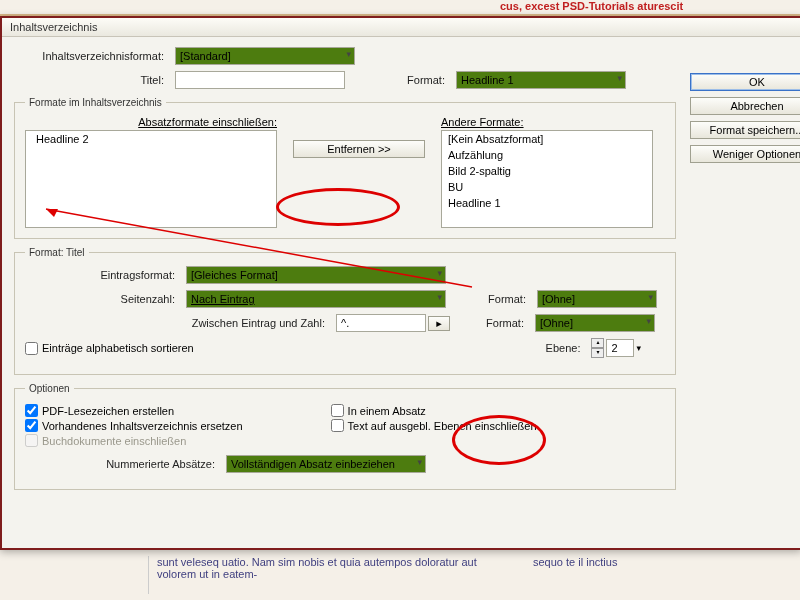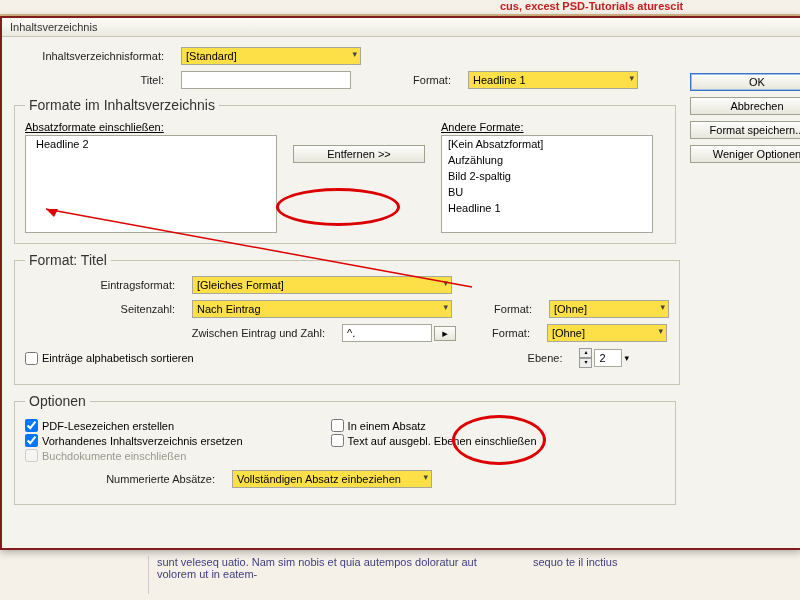--- a/index.html
+++ b/index.html
@@ -32,41 +32,41 @@
     box-shadow: 0 2px 8px rgba(0,0,0,0.3);
   }
   .titlebar {
     background: linear-gradient(#fdfcf7, #eae8df);
     border-bottom: 1px solid #c8c4b8;
     padding: 3px 8px; font-size: 11px; color: #333;
   }
   .content { padding: 10px 12px; position: relative; }
 
   .row { display: flex; align-items: center; margin-bottom: 6px; }
-  .lbl { text-align: right; padding-right: 17px; color: #222; }
+  .lbl { text-align: right; padding-right: 11px; color: #222; }
 
   select, input[type=text] {
     font-family: inherit; font-size: 11px;
     border: 1px solid #a8a89a; background: #fff;
     padding: 1px 4px; height: 18px; box-sizing: border-box;
   }
-  select { appearance: none; background: #fde047; padding-right: 14px; position: relative; }
+  select { appearance: none; background: #4d7c0f; padding-right: 14px; position: relative; }
   .sel-wrap { position: relative; display: inline-block; }
   .sel-wrap::after {
     content: "▾"; position: absolute; right: 4px; top: 2px; font-size: 9px; color: #444; pointer-events: none;
   }
 
   .highlight-input {
     background: #2b6dd8; color: #fff; border: 1px solid #2b6dd8;
   }
 
   fieldset {
     border: 1px solid #c8c4b4; margin: 8px 0; padding: 8px 10px 10px;
   }
-  legend { font-size: 14px; color: #333; padding: 0 4px; }
+  legend { font-size: 10px; color: #333; padding: 0 4px; }
 
   .two-col { display: flex; gap: 16px; }
   .listbox {
     border: 1px solid #a8a89a; background: #fff; height: 96px;
     overflow-y: scroll; font-size: 11px; width: 250px;
   }
   .listbox .item { padding: 2px 6px; cursor: default; }
   .listbox .item.sel { background: #2b6dd8; color: #fff; font-weight: bold; padding-left: 16px; }
   .listbox .item.sub { padding-left: 10px; }
 
@@ -136,21 +136,21 @@
       <div class="lbl" style="width:150px;">Titel:</div>
       <input type="text" class="highlight-input" style="width: 170px;" value="Die Themen im Überblick">
       <div class="lbl" style="width:80px;margin-left:20px;">Format:</div>
       <span class="sel-wrap"><select style="width:170px;"><option>Headline 1</option></select></span>
     </div>
 
     <fieldset style="width:640px;">
       <legend>Formate im Inhaltsverzeichnis</legend>
       <div class="two-col">
         <div>
-          <div style="text-decoration:underline;margin-bottom:2px;">Absatzformate einschließen:</div>
+          <div style="text-decoration:underline;margin-bottom:2px;text-align:right;">Absatzformate einschließen:</div>
           <div class="listbox">
             <div class="item sub">Headline 2</div>
           </div>
         </div>
         <div class="mid-buttons">
           <div class="btn"><span>Entfernen &gt;&gt;</span></div>
         </div>
         <div>
           <div style="text-decoration:underline;margin-bottom:2px;">Andere Formate:</div>
           <div class="listbox" style="width:210px;">
@@ -165,37 +165,37 @@
     </fieldset>
 
     <fieldset style="width:640px;">
       <legend>Format: Titel</legend>
       <div class="row">
         <div class="lbl" style="width:150px;">Eintragsformat:</div>
         <span class="sel-wrap"><select style="width:260px;"><option>[Gleiches Format]</option></select></span>
       </div>
       <div class="row">
         <div class="lbl" style="width:150px;">Seitenzahl:</div>
-        <span class="sel-wrap"><select style="width:260px;"><option>Nach Eintrag</option></select></span>
+        <span class="sel-wrap"><select style="width:260px;text-decoration:underline;"><option>Nach Eintrag</option></select></span>
         <div class="lbl" style="width:60px;margin-left:20px;">Format:</div>
         <span class="sel-wrap"><select style="width:120px;"><option>[Ohne]</option></select></span>
       </div>
       <div class="row">
         <div class="lbl" style="width:300px;">Zwischen Eintrag und Zahl:</div>
         <input type="text" style="width: 90px;" value="^.">
         <span class="btn" style="min-width:14px;padding:0 3px;margin-left:2px;">▸</span>
         <div class="lbl" style="width:60px;margin-left:14px;">Format:</div>
         <span class="sel-wrap"><select style="width:120px;"><option>[Ohne]</option></select></span>
       </div>
       <div class="row" style="justify-content:space-between;">
         <label class="check-row">
           <input type="checkbox" style="">
           <span>Einträge alphabetisch sortieren</span>
         </label>
-        <div style="display:flex;align-items:center;margin-right:40px;">
+        <div style="display:flex;align-items:center;margin-right:24px;">
           <div class="lbl" style="width:50px;">Ebene:</div>
           <div class="spin">
             <div class="spin-btns">
               <span>▴</span>
               <span>▾</span>
             </div>
             <input type="text" value="2" style="">
             <span style="font-size:9px;margin-left:2px;">▾</span>
           </div>
         </div>

